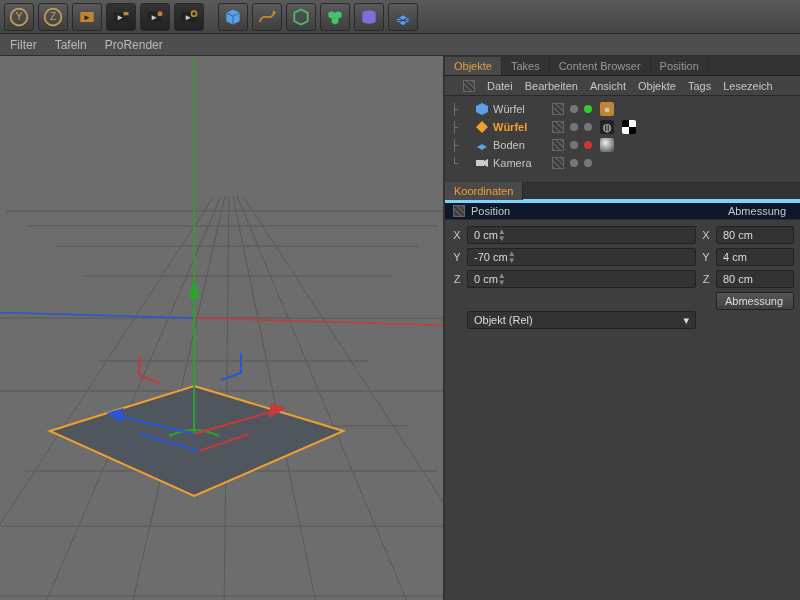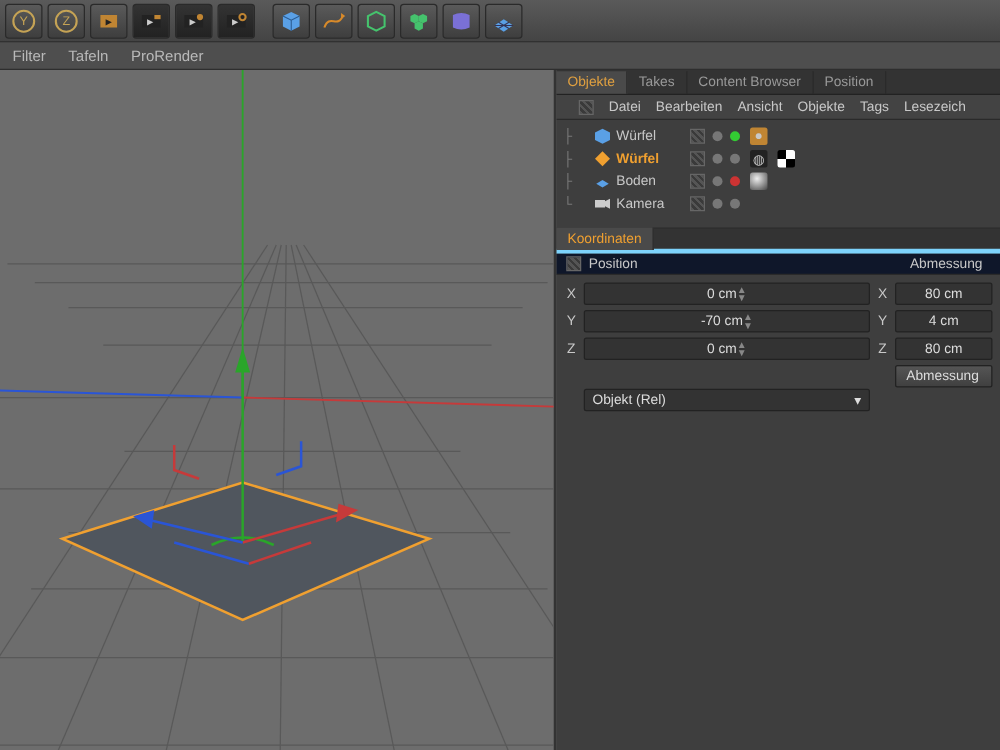--- a/index.html
+++ b/index.html
@@ -151,21 +151,21 @@
   .axis-lbl{width:12px;text-align:center;color:#c8c8c8;}
   .numfield {
     flex:1;
     height:18px;
     background:#333;
     border:1px solid #222;
     border-radius:2px;
     padding:0 6px;
     display:flex;
     align-items:center;
-    justify-content:center;
+    justify-content:flex-start;
     color:#ddd;
     font-size:11px;
     cursor:text;
   }
   .numfield .stepper{font-size:8px;color:#888;line-height:7px;}
   .sel {
     height:18px;
     background:#333;
     border:1px solid #222;
     border-radius:2px;

